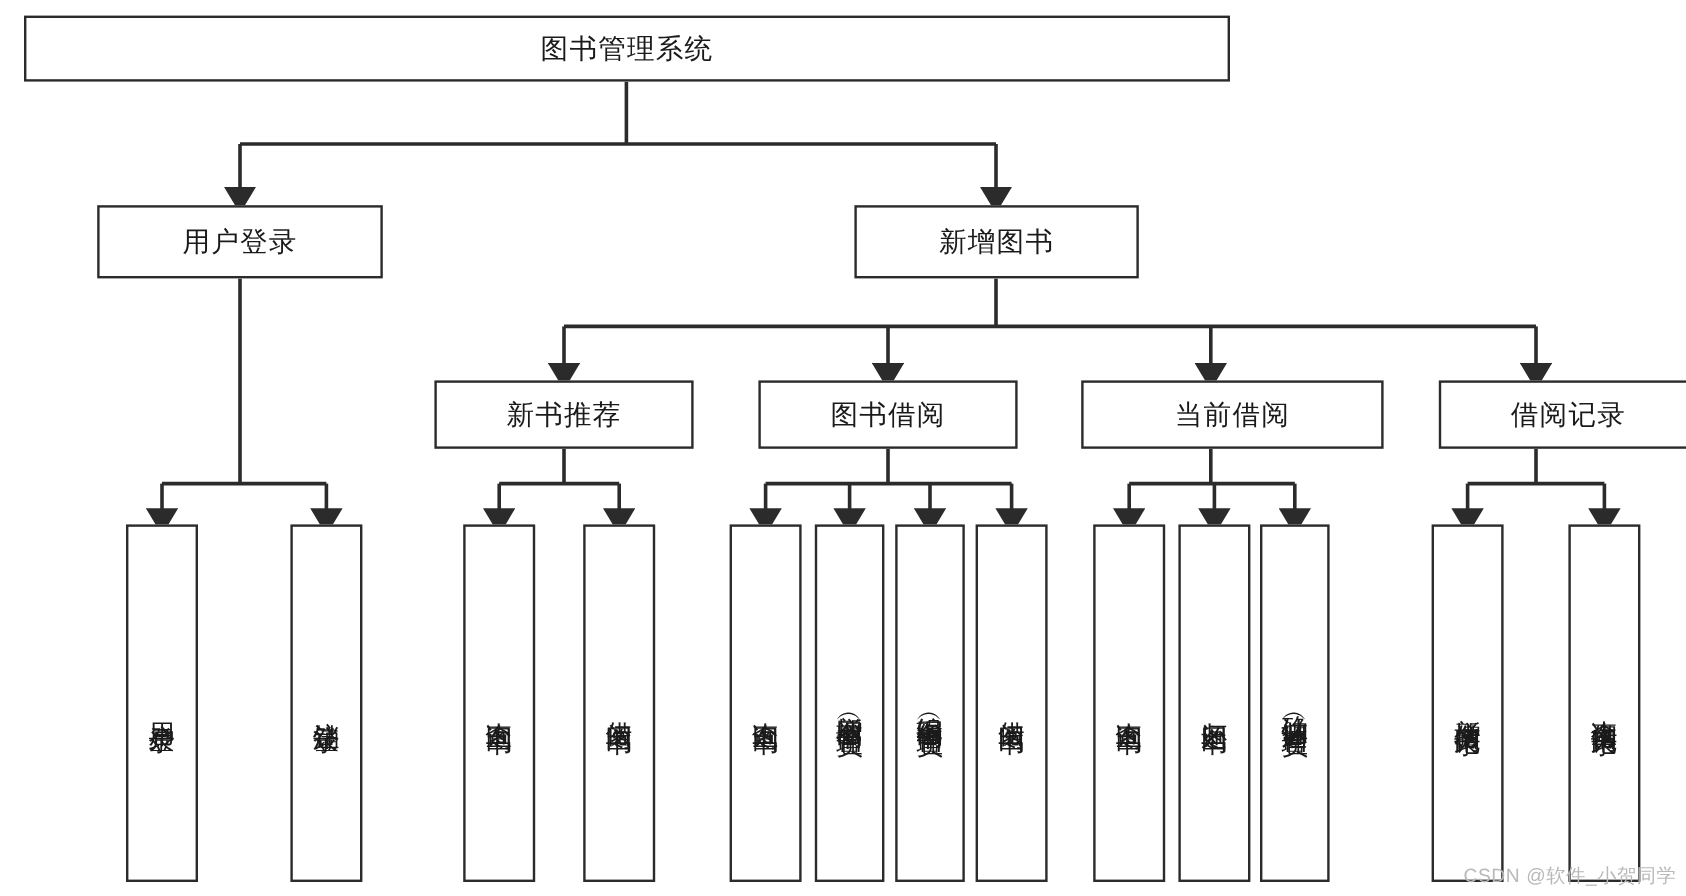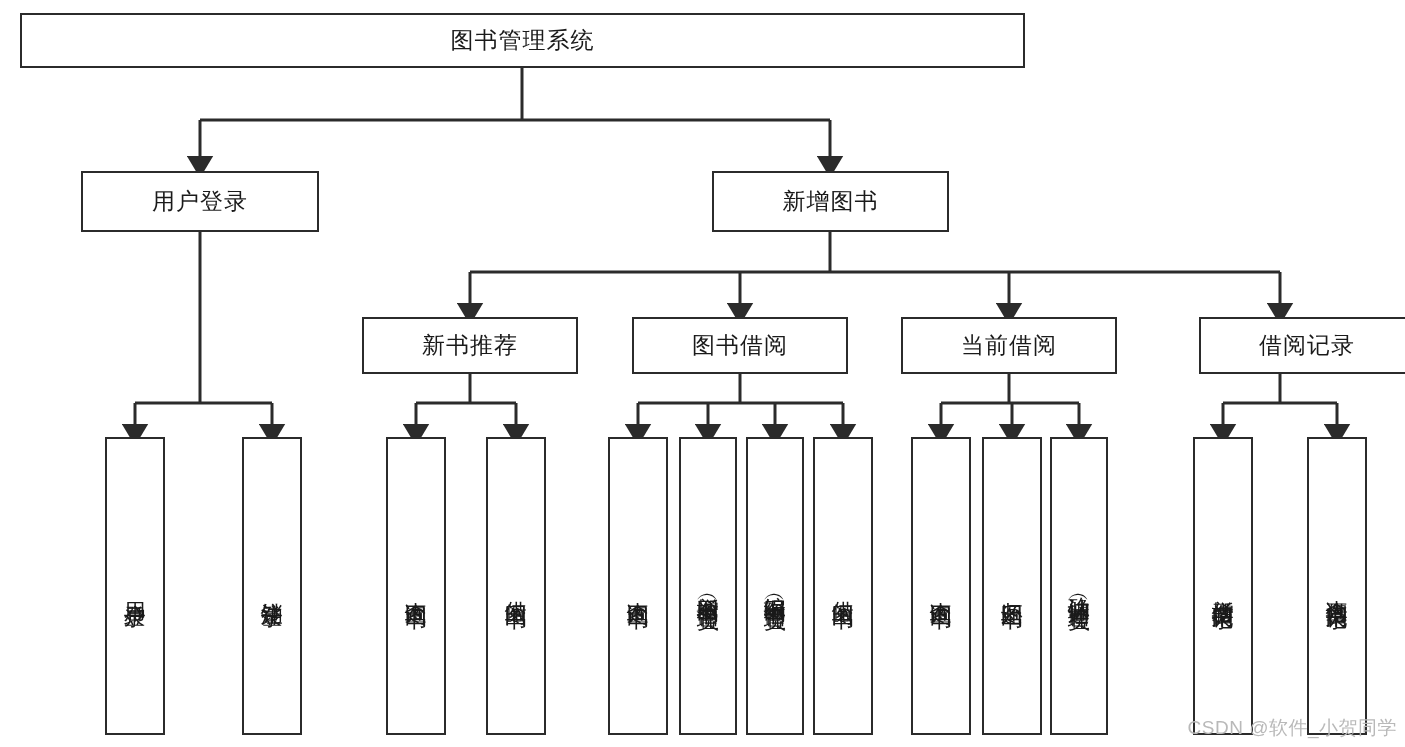--- a/index.html
+++ b/index.html
@@ -49,21 +49,21 @@
     font-size: 22px;
     line-height: 1.35;
     letter-spacing: 2px;
     white-space: nowrap;
     display: block;
   }
   #watermark {
     position: absolute;
     right: 8px;
     bottom: 6px;
-    font-size: 19px;
+    font-size: 16px;
     color: #b9b9b9;
     letter-spacing: 0.5px;
     white-space: nowrap;
     pointer-events: none;
   }
 </style>
 </head>
 <body>
 
 <div id="canvas">
@@ -128,21 +128,21 @@
   <div class="node horiz" id="node-l2-1" style="left: 712px; top: 171px; width: 237px; height: 61px;">
     <span class="label">新增图书</span>
   </div>
 
   <div class="node horiz" id="node-l3-0" style="left: 362px; top: 317px; width: 216px; height: 57px;">
     <span class="label">新书推荐</span>
   </div>
   <div class="node horiz" id="node-l3-1" style="left: 632px; top: 317px; width: 216px; height: 57px;">
     <span class="label">图书借阅</span>
   </div>
-  <div class="node horiz" id="node-l3-2" style="left: 901px; top: 317px; width: 216px; height: 57px;">
+  <div class="node horiz" id="node-l3-2" style="left: 901px; top: 317px; width: 252px; height: 57px;">
     <span class="label">当前借阅</span>
   </div>
   <div class="node horiz" id="node-l3-3" style="left: 1199px; top: 317px; width: 216px; height: 57px;">
     <span class="label">借阅记录</span>
   </div>
 
   <div class="node vert" id="node-leaf-0" style="left: 105px; top: 437px; width: 60px; height: 298px;">
     <span class="label">用户登录</span>
   </div>
   <div class="node vert" id="node-leaf-1" style="left: 242px; top: 437px; width: 60px; height: 298px;">

